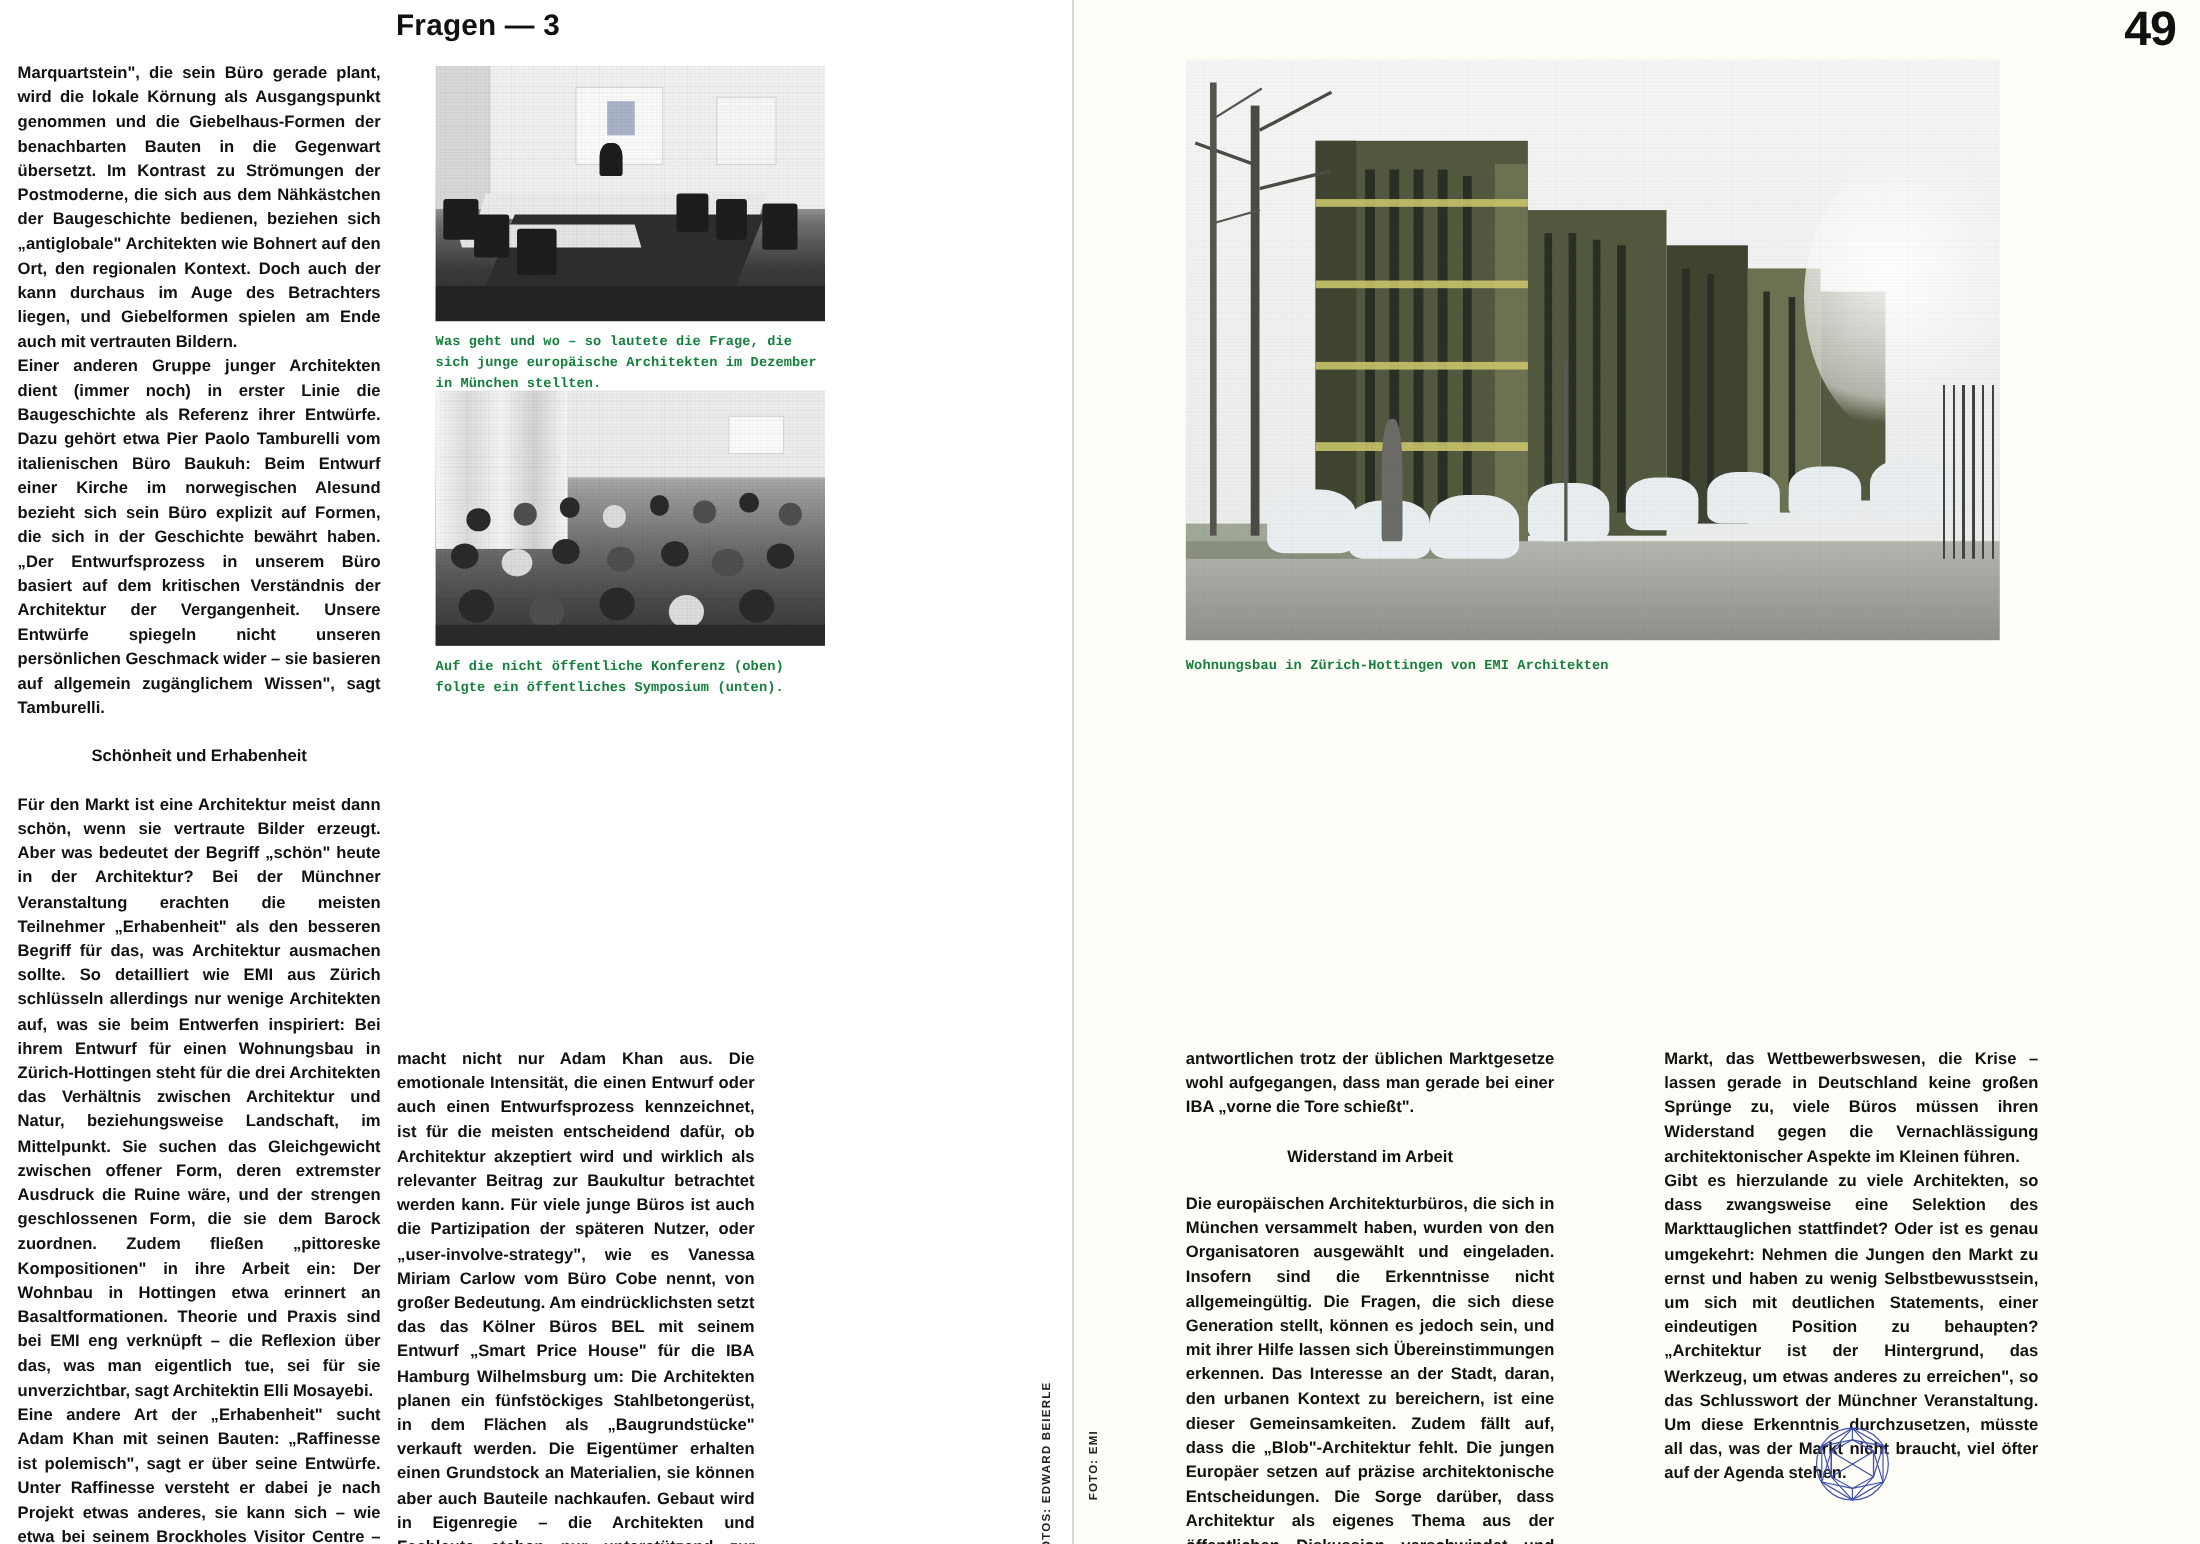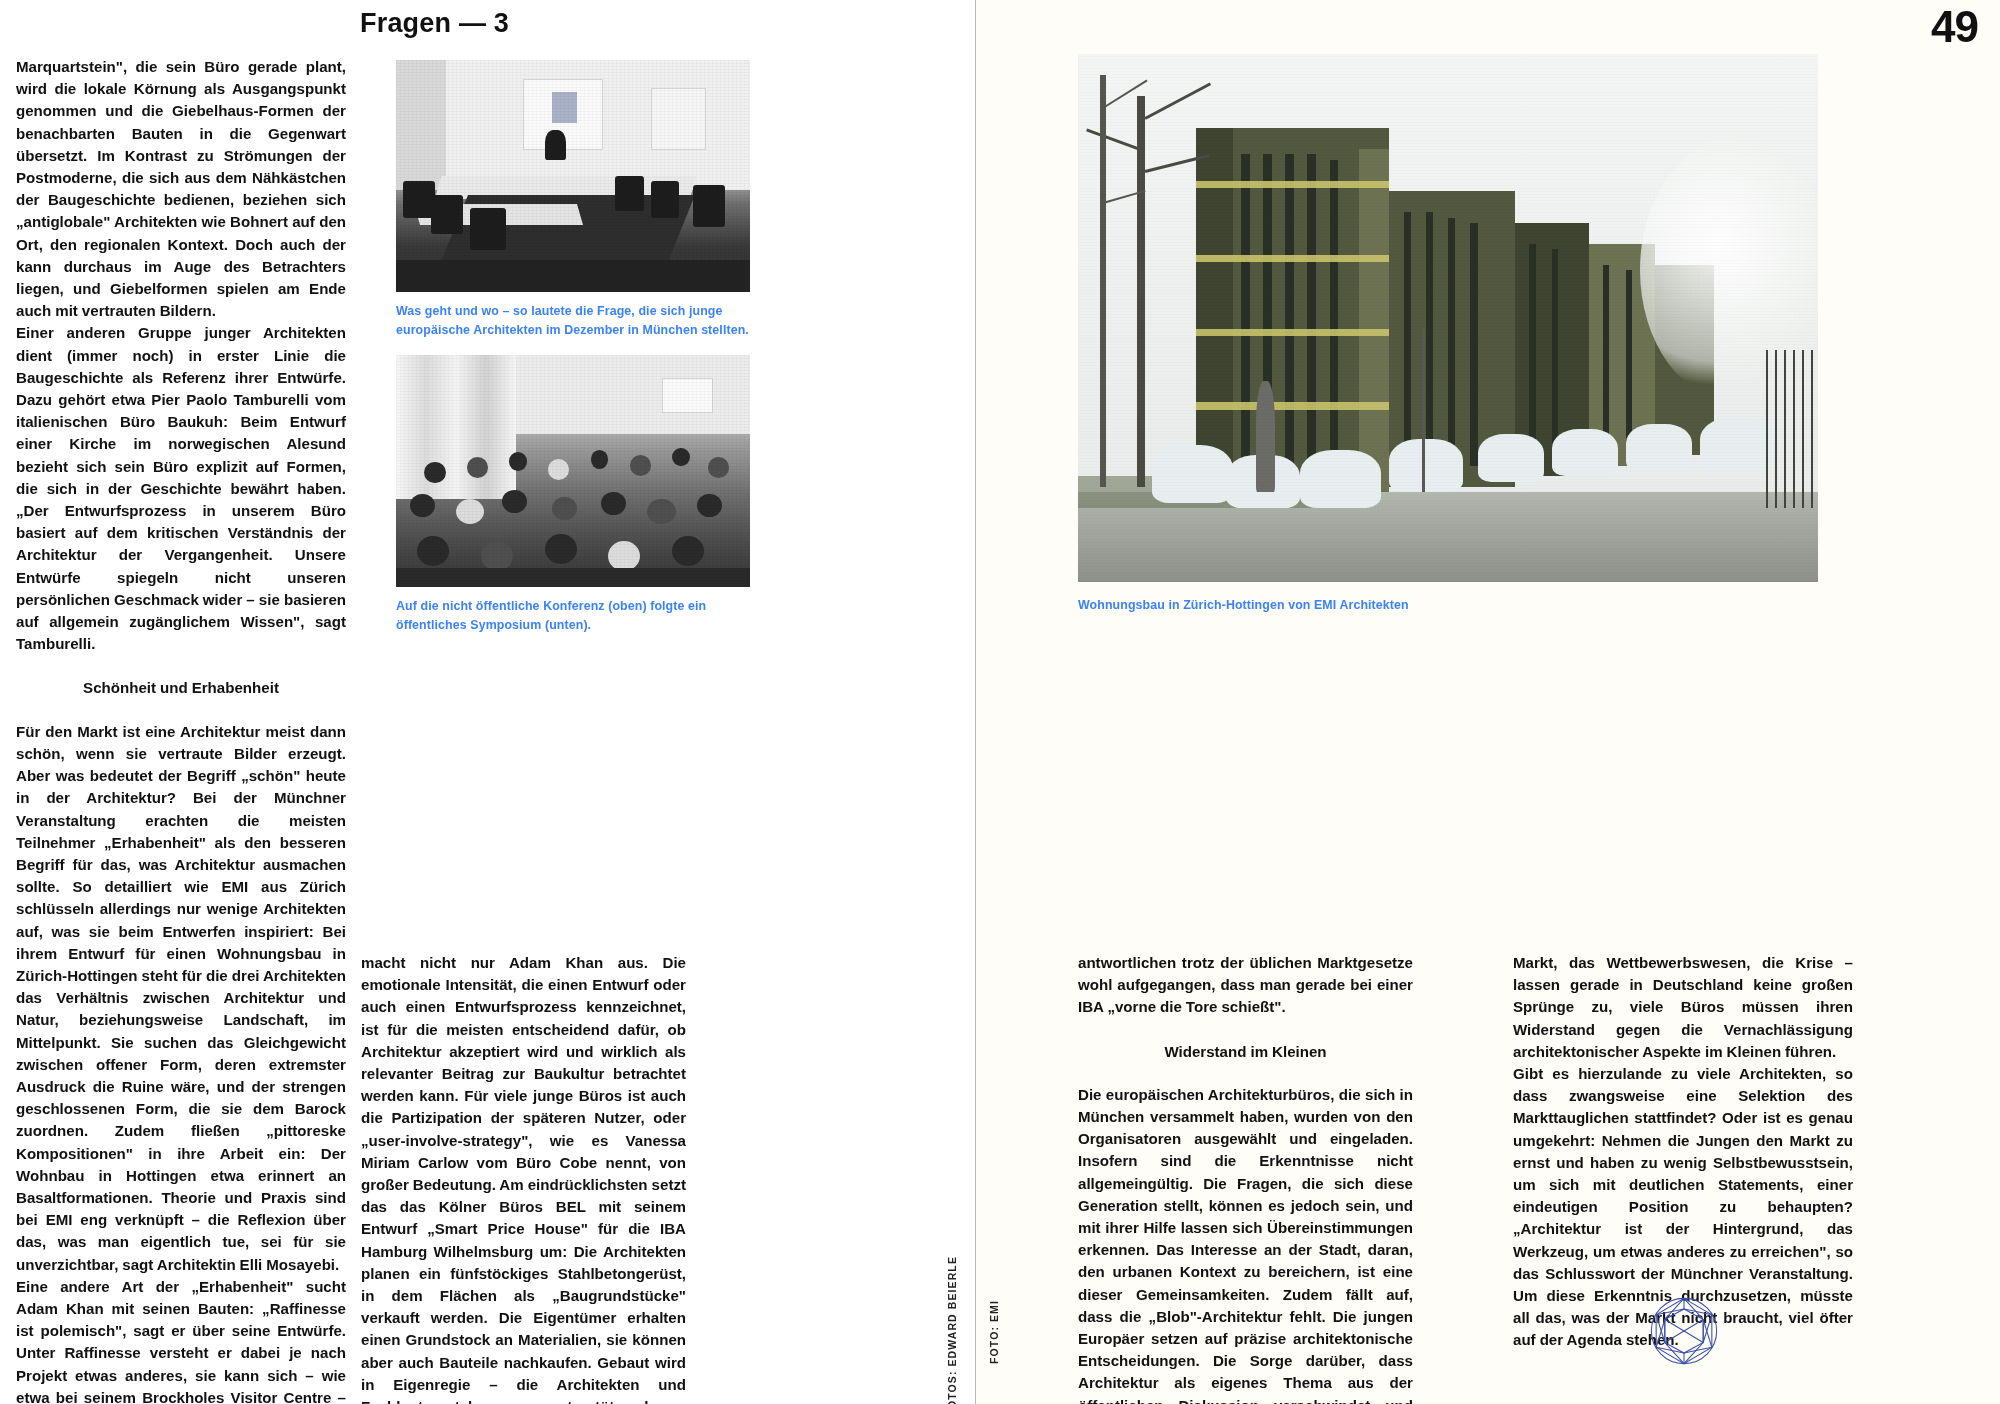--- a/index.html
+++ b/index.html
@@ -64,25 +64,25 @@
 
   
   #col1{left:16px;top:56px;width:330px;}
   #col2-lower{left:361px;top:952px;width:325px;}
   #col3-lower{left:1078px;top:952px;width:335px;}
   #col4-lower{left:1513px;top:952px;width:340px;}
 
   
   .figure{position:absolute;}
   .figure .caption{
-    font-family:Liberation Sans, sans-serif;
+    font-family:Liberation Mono, monospace;
     font-size:12.4px;
     line-height:19px;
     font-weight:bold;
-    color:#3b82f6;
+    color:#15803d;
     margin-top:10px;
     letter-spacing:.1px;
   }
   .ph{position:relative;overflow:hidden;background:#8a8a8a;}
 
   
   #fig-conference{left:396px;top:60px;width:354px;}
   #fig-conference .ph{height:232px;
     background:
       linear-gradient(180deg,#f2f2f2 0%, #e7e7e7 34%, #cfcfcf 45%, #6e6e6e 62%, #3a3a3a 80%, #2b2b2b 100%);
@@ -281,21 +281,21 @@
       <div class="grain" style="opacity:.16;"></div>
     </div>
     <div class="caption">Wohnungsbau in Zürich-Hottingen von EMI Architekten</div>
   </div>
 
   <div class="col" id="col2-lower">
       <p>macht nicht nur Adam Khan aus. Die emotionale Intensität, die einen Entwurf oder auch einen Entwurfsprozess kennzeichnet, ist für die meisten entscheidend dafür, ob Architektur akzeptiert wird und wirklich als relevanter Beitrag zur Baukultur betrachtet werden kann. Für viele junge Büros ist auch die Partizipation der späteren Nutzer, oder „user-involve-strategy", wie es Vanessa Miriam Carlow vom Büro Cobe nennt, von großer Bedeutung. Am eindrücklichsten setzt das das Kölner Büros BEL mit seinem Entwurf „Smart Price House" für die IBA Hamburg Wilhelmsburg um: Die Architekten planen ein fünfstöckiges Stahlbetongerüst, in dem Flächen als „Baugrundstücke" verkauft werden. Die Eigentümer erhalten einen Grundstock an Materialien, sie können aber auch Bauteile nachkaufen. Gebaut wird in Eigenregie – die Architekten und Fachleute stehen nur unterstützend zur Seite. „Das Ergebnis wird wahrscheinlich ziemlich hässlich sein", sagt Architektin Anne-Julchen Bernhardt mit einem Augenzwinkern in Richtung der vorausgegangenen Schönheitsdebatte. Die Baugenehmigung hat das Büro dennoch in der Tasche – irgendwann war den Ver-</p>
     </div>
   <div class="col" id="col3-lower">
       <p>antwortlichen trotz der üblichen Marktgesetze wohl aufgegangen, dass man gerade bei einer IBA „vorne die Tore schießt".</p>
-      <p class="subhead">Widerstand im Kleinen</p>
+      <p class="subhead">Widerstand im Arbeit</p>
       <p>Die europäischen Architekturbüros, die sich in München versammelt haben, wurden von den Organisatoren ausgewählt und eingeladen. Insofern sind die Erkenntnisse nicht allgemeingültig. Die Fragen, die sich diese Generation stellt, können es jedoch sein, und mit ihrer Hilfe lassen sich Übereinstimmungen erkennen. Das Interesse an der Stadt, daran, den urbanen Kontext zu bereichern, ist eine dieser Gemeinsamkeiten. Zudem fällt auf, dass die „Blob"-Architektur fehlt. Die jungen Europäer setzen auf präzise architektonische Entscheidungen. Die Sorge darüber, dass Architektur als eigenes Thema aus der öffentlichen Diskussion verschwindet und anderen Bereichen, wie etwa dem Phantom der Nachhaltigkeit, untergeordnet wird, beschäftigt die meisten der jungen Büros. Die Bedingungen der Architekturproduktion – der</p>
     </div>
   <div class="col" id="col4-lower">
       <p>Markt, das Wettbewerbswesen, die Krise – lassen gerade in Deutschland keine großen Sprünge zu, viele Büros müssen ihren Widerstand gegen die Vernachlässigung architektonischer Aspekte im Kleinen führen.</p>
       <p>Gibt es hierzulande zu viele Architekten, so dass zwangsweise eine Selektion des Markttauglichen stattfindet? Oder ist es genau umgekehrt: Nehmen die Jungen den Markt zu ernst und haben zu wenig Selbstbewusstsein, um sich mit deutlichen Statements, einer eindeutigen Position zu behaupten? „Architektur ist der Hintergrund, das Werkzeug, um etwas anderes zu erreichen", so das Schlusswort der Münchner Veranstaltung. Um diese Erkenntnis durchzusetzen, müsste all das, was der Markt nicht braucht, viel öfter auf der Agenda stehen.</p>
     </div>
 
   <div class="credit" id="credit-left">FOTOS: EDWARD BEIERLE</div>
   <div class="credit" id="credit-right">FOTO: EMI</div>
 

